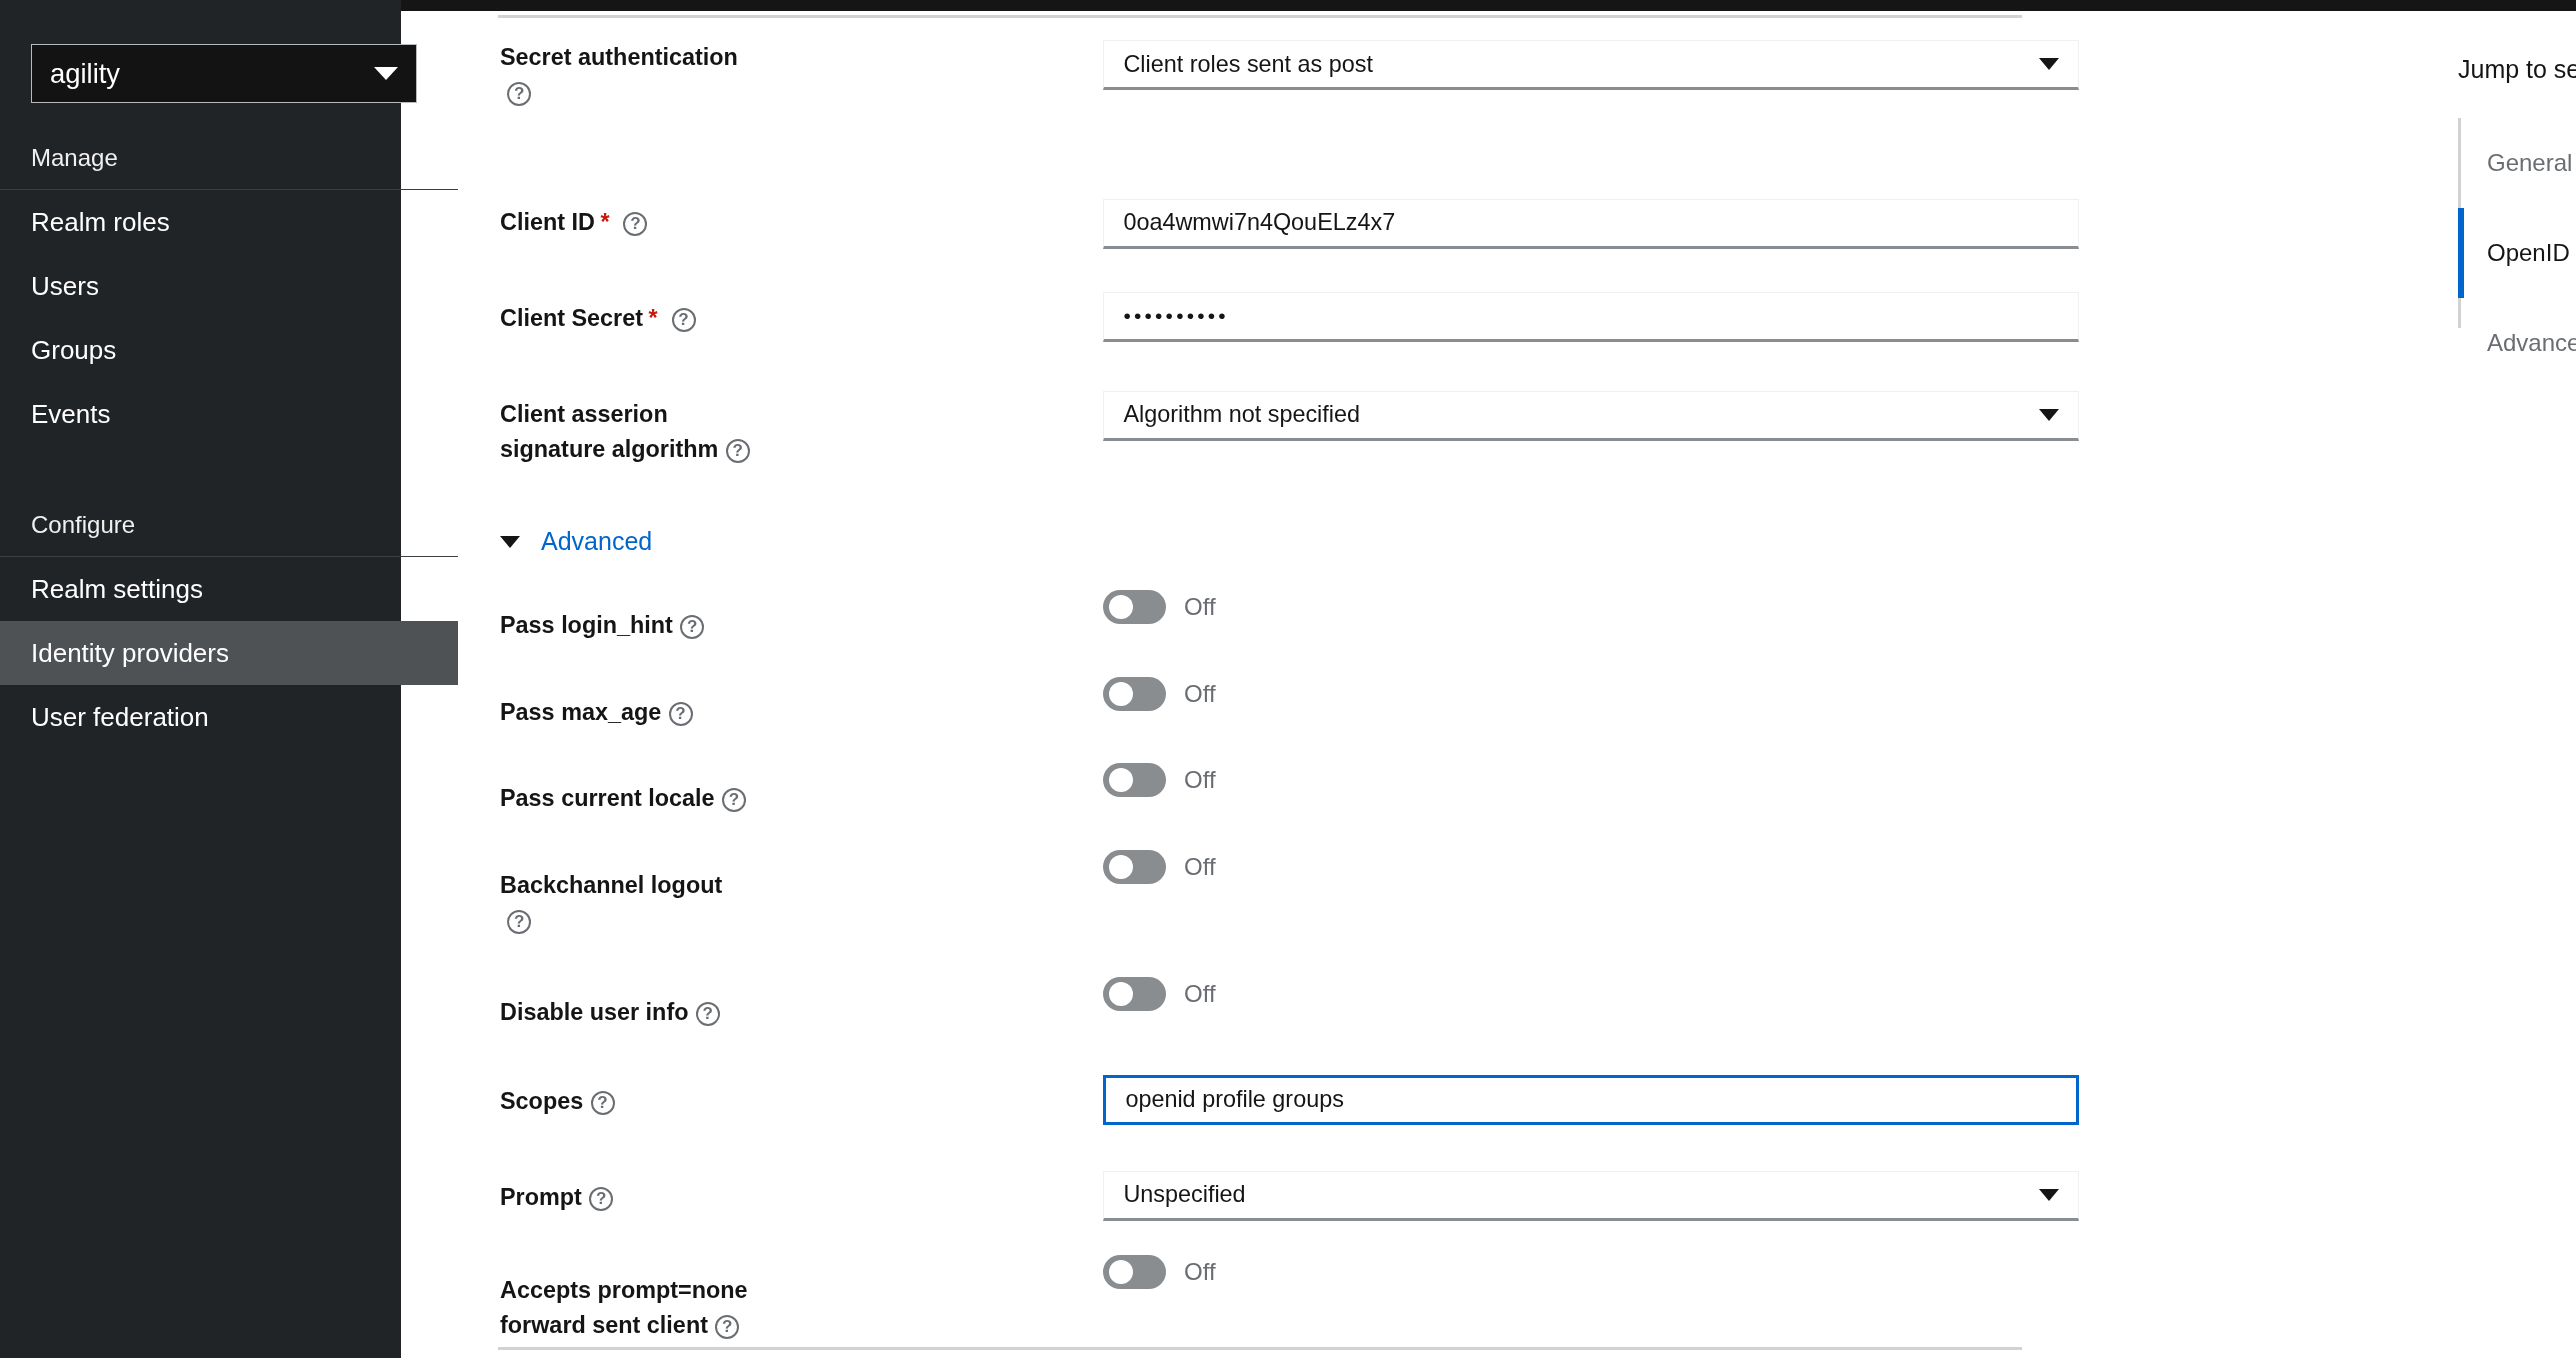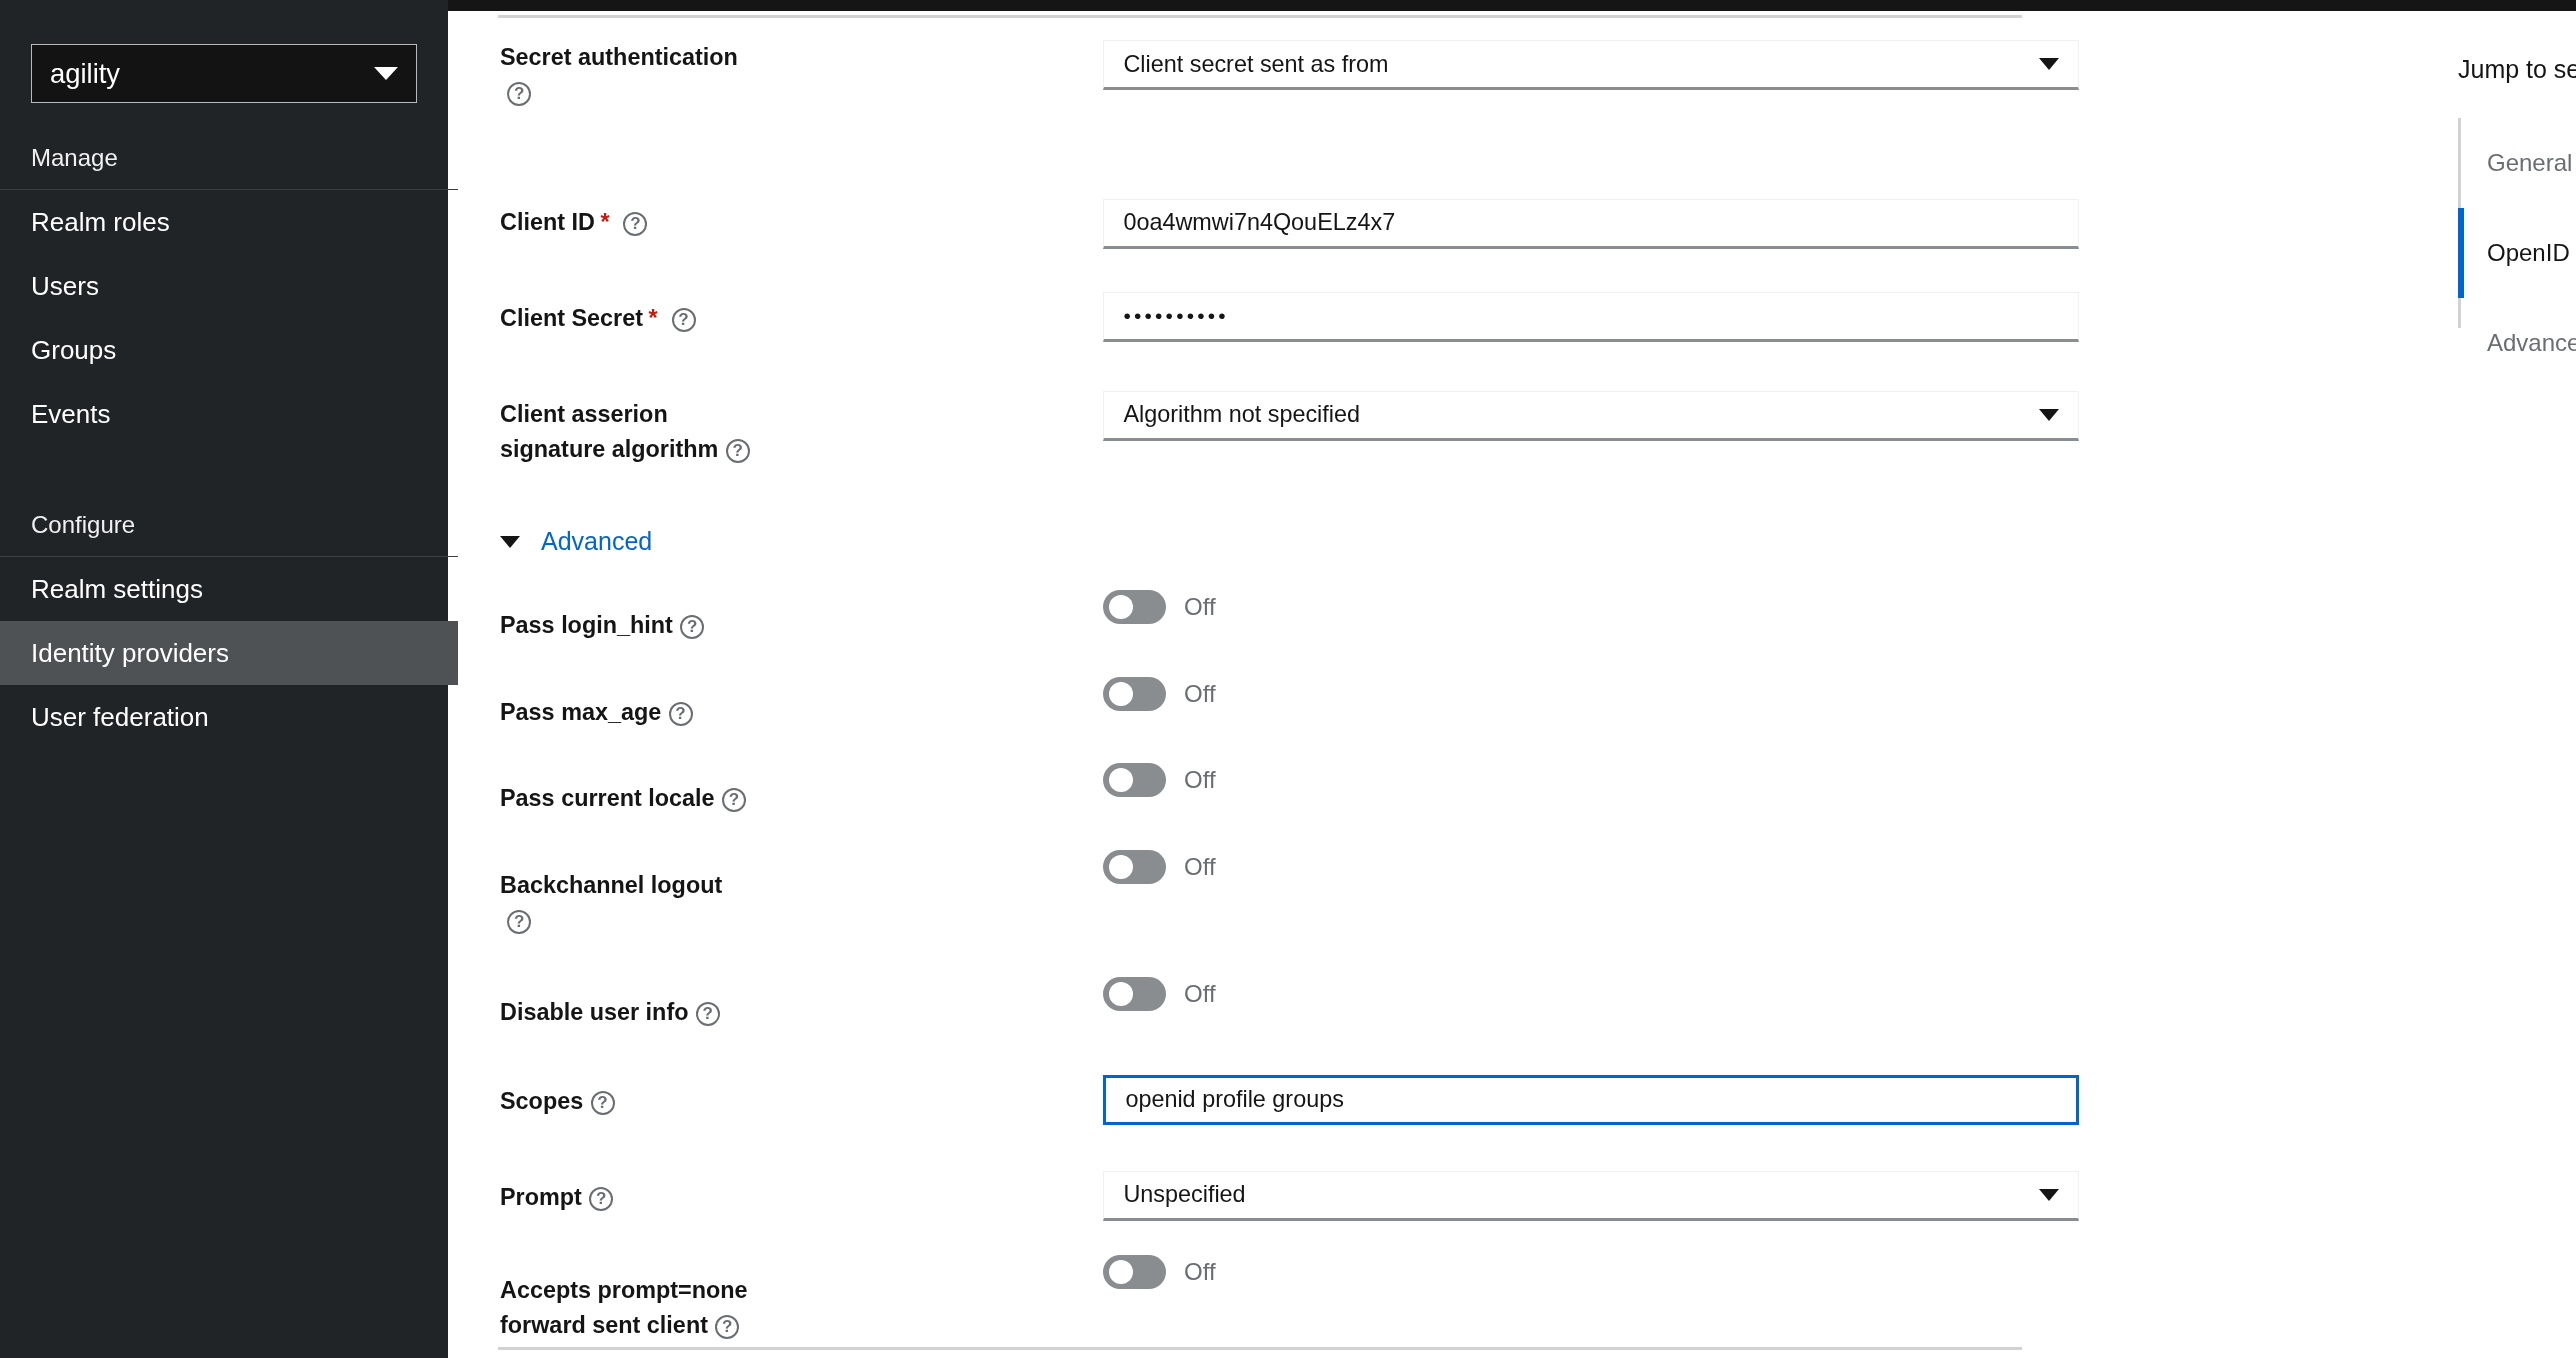--- a/index.html
+++ b/index.html
@@ -13,21 +13,21 @@
   
   #topbar {
     position: absolute; top: 0; left: 0;
     width: 2576px; height: 11.3px;
     background: #151515;
   }
 
   
   #sidebar {
     position: absolute; top: 0; left: 0;
-    width: 448px; height: 1358px;
+    width: 401px; height: 1358px;
     background: #212427;
   }
   #realm-select {
     position: absolute; top: 44px; left: 31px;
     width: 386px; height: 59px;
     background: #131313;
     border: 0.8px solid #b8bbbe;
     display: flex; align-items: center;
     padding: 0 18px;
     cursor: pointer;
@@ -231,21 +231,21 @@
   <div id="bottom-divider"></div>
 
   <div class="form-rows">
 
     <div class="row" style="top:29px;">
       <div class="lbl">
         <span>Secret authentication</span><br>
         <span class="help">?</span>
       </div>
       <div class="ctrl" style="top:0;">
-        <span class="val">Client secret sent as from</span>
+        <span class="val">Client roles sent as post</span>
         <span class="caret-dark"></span>
       </div>
     </div>
 
     <div class="row" style="top:194px;">
       <div class="lbl">
         <span>Client ID</span><span class="req">*</span>
         <span class="help">?</span>
       </div>
       <div class="ctrl" style="top:-6.5px;">

